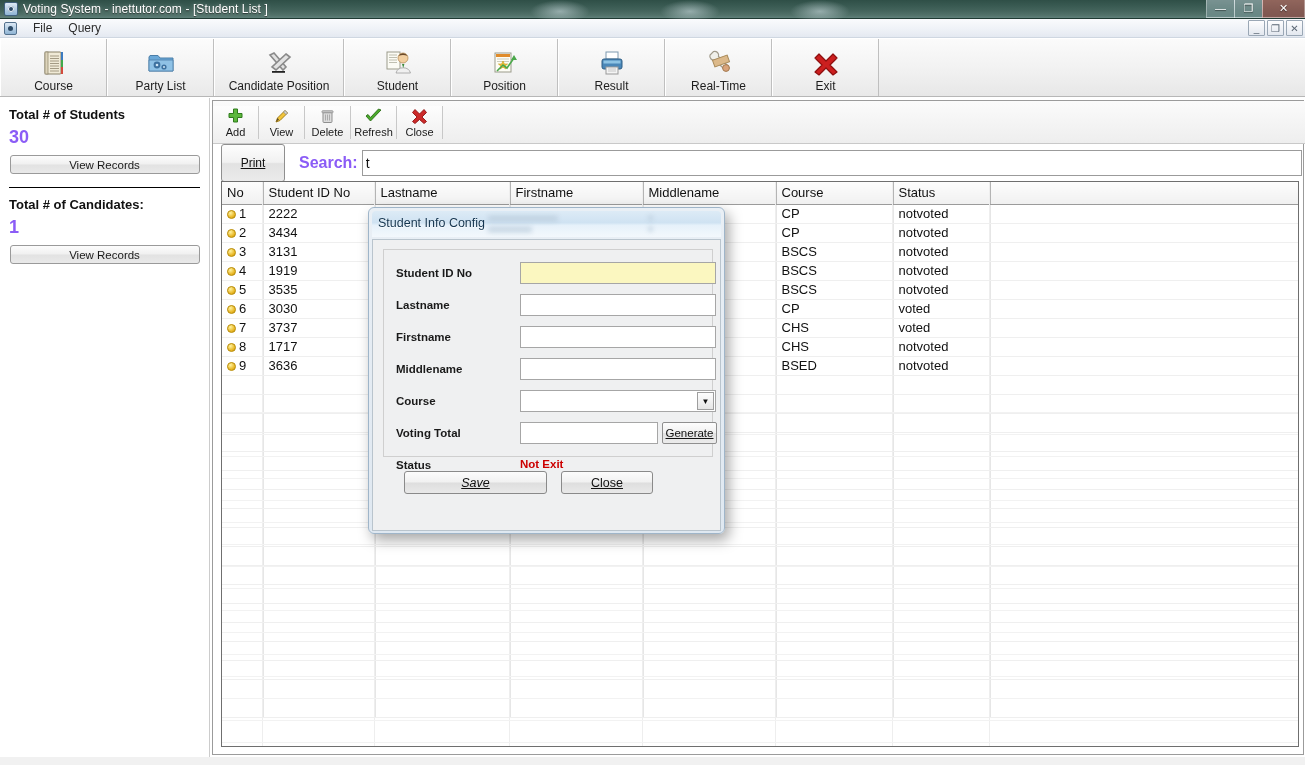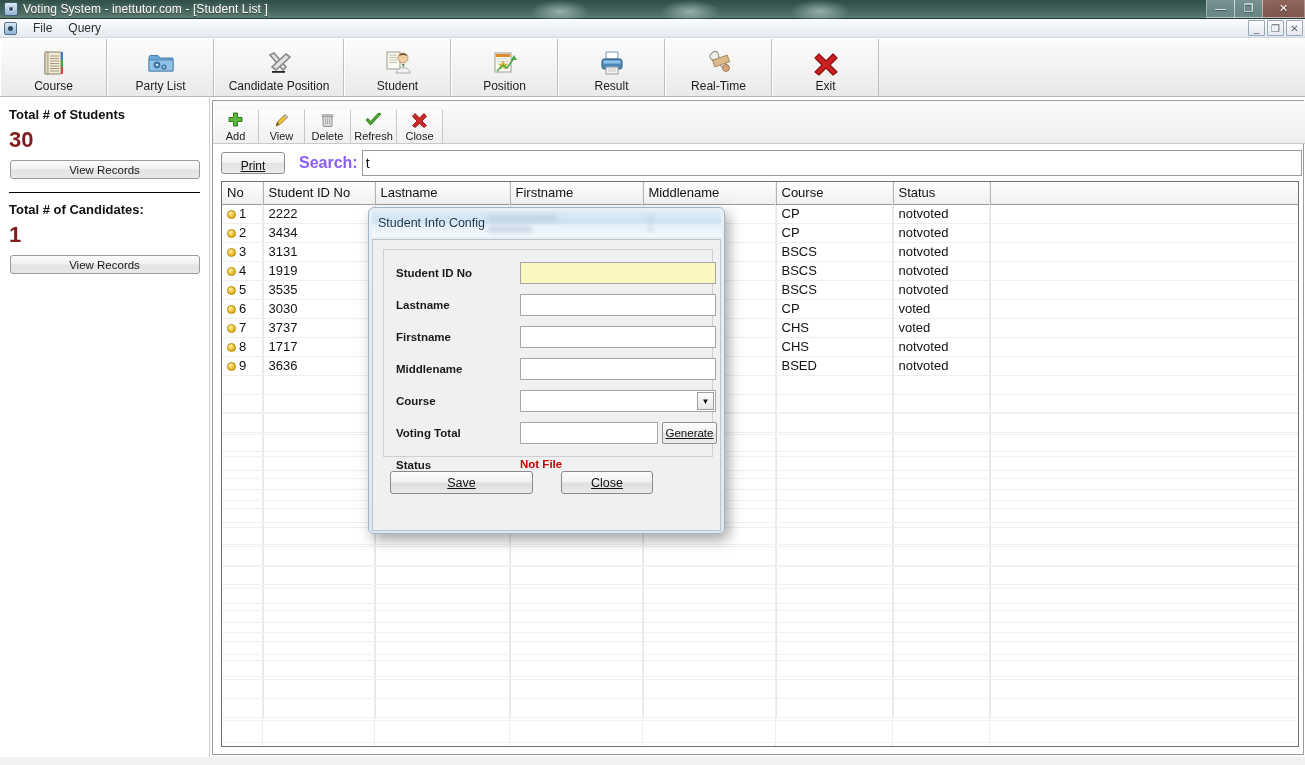--- a/index.html
+++ b/index.html
@@ -120,21 +120,21 @@
     position: absolute; left: 0; top: 98px;
     width: 210px; height: 667px;
     background: #ffffff;
     border-right: 1px solid #cccccc;
   }
   #stats-header {
     height: 20px; background: #000000; color: #ffffff;
     font-size: 12.5px; font-weight: bold; padding: 2px 0 0 8px;
   }
   .stat-label { font-size: 13px; font-weight: bold; color: #111; margin: 9px 0 0 9px; }
-  .stat-value { font-size: 22px; font-weight: bold; color: #7f1d1d; margin: 5px 0 0 9px; }
+  .stat-value { font-size: 18px; font-weight: bold; color: #8b5cf6; margin: 5px 0 0 9px; }
   .view-records-btn {
     display: block; width: 190px; height: 19px; margin: 7px auto 0 auto;
     border: 1px solid #9a9a9a; border-radius: 3px;
     background: linear-gradient(to bottom, #fcfcfc 0%, #f0f0f0 48%, #e2e2e2 52%, #e9e9e9 100%);
     font-size: 11.5px; color: #1a1a1a;
     display: flex; align-items: center; justify-content: center;
   }
   .stat-divider { height: 1px; background: #000000; margin: 13px 9px 0 9px; }
 
   
@@ -142,42 +142,42 @@
     position: absolute; left: 212px; top: 100px;
     width: 1092px; height: 655px;
     background: #ffffff;
     border: 1px solid #9b9b9b;
   }
   #child-toolbar {
     position: absolute; left: 0; top: 0;
     width: 1092px; height: 43px;
     background: linear-gradient(to bottom, #fbfbfb, #eeeeee);
     border-bottom: 1px solid #c9c9c9;
-    display: flex; align-items: flex-end;
+    display: flex; align-items: center;
   }
   .mini-btn {
     width: 46px; border-right: 1px solid #c8c8c8;
     display: flex; flex-direction: column; align-items: center; justify-content: center;
     background: linear-gradient(to bottom, #fdfdfd, #f0f0f0);
     font-size: 11px; color: #1a1a1a; cursor: default;
   }
   .mini-btn .micon { height: 19px; display: flex; align-items: flex-end; justify-content: center; }
   .mini-btn .mlabel { line-height: 13px; margin-top: 1px; }
 
   
   #search-row {
     position: absolute; left: 0; top: 44px; width: 1092px; height: 36px;
     display: flex; align-items: center;
   }
   #print-button {
-    margin-left: 8px; width: 64px; height: 22px;
+    margin-left: 8px; width: 64px; height: 38px;
     border: 1px solid #8f8f8f; border-radius: 3px;
     background: linear-gradient(to bottom, #fdfdfd 0%, #f1f1f1 48%, #e2e2e2 52%, #ebebeb 100%);
     font-size: 12px; color: #111;
-    display: flex; align-items: flex-end; justify-content: center;
+    display: flex; align-items: center; justify-content: center;
   }
   #search-label {
     margin-left: 14px; font-size: 16px; font-weight: bold; color: #8b5cf6;
   }
   #search-input {
     margin-left: 4px; width: 940px; height: 26px;
     border: 1px solid #9b9b9b; background: #ffffff;
     font-family: "Liberation Sans", sans-serif;
     font-size: 14px; color: #111; padding: 0 3px;
     outline: none;
@@ -300,21 +300,21 @@
     position: absolute; left: 124px; top: 4px;
     font-size: 11.5px; font-weight: bold; color: #cc0000;
   }
   .dlg-btn {
     position: absolute; height: 23px; width: 143px;
     border: 1px solid #8a8a8a; border-radius: 3px;
     background: linear-gradient(to bottom, #fcfcfc 0%, #f1f1f1 48%, #dedede 52%, #e9e9e9 100%);
     font-size: 12.5px; color: #111;
     display: flex; align-items: center; justify-content: center;
   }
-  #save-button { left: 17px; top: 231px; }
+  #save-button { left: 31px; top: 231px; font-style: italic; }
   #close-dialog-button { left: 188px; top: 231px; width: 92px; }
 
   
   #bottom-strip {
     position: absolute; left: 0; bottom: 0; width: 1305px; height: 8px;
     background: #f1f1f1;
   }
 </style>
 </head>
 <body>
@@ -911,21 +911,21 @@
         <div class="frow" style="top:172px;">
           <div class="flabel">Voting Total</div>
           <input class="fshort" type="text" value="" style="">
           <div id="generate-button">
             <span style="text-decoration:underline;">Generate</span>
           </div>
         </div>
 
         <div class="frow" style="top:204px;">
           <div class="flabel">Status</div>
-          <div id="status-value">Not File</div>
+          <div id="status-value">Not Exit</div>
         </div>
       </div>
 
       <div class="dlg-btn" id="save-button">
         <span style="text-decoration:underline;">Save</span>
       </div>
       <div class="dlg-btn" id="close-dialog-button">
         <span style="text-decoration:underline;">Close</span>
       </div>
     </div>

